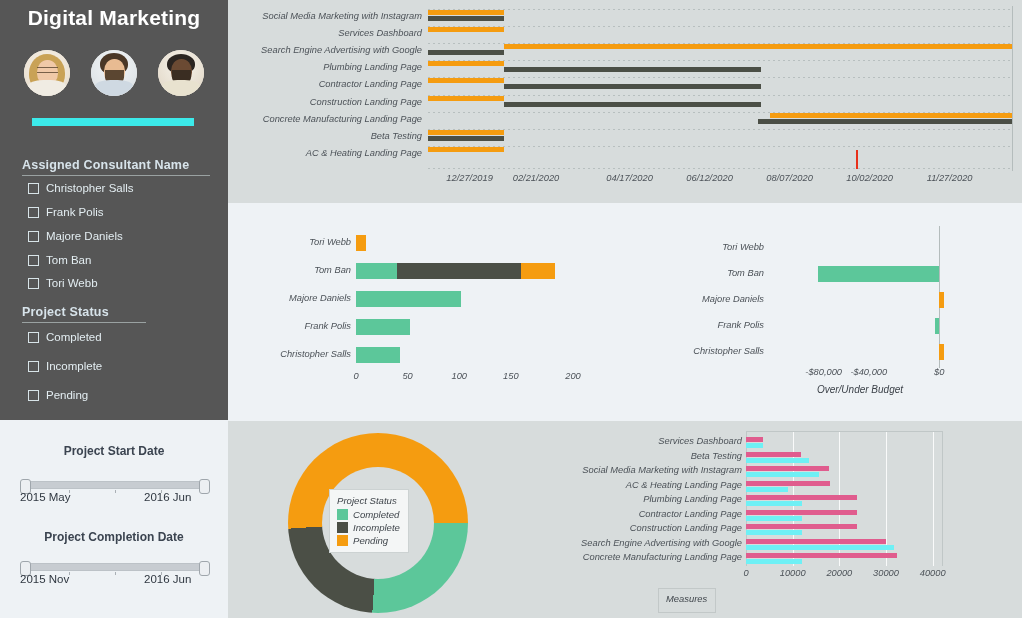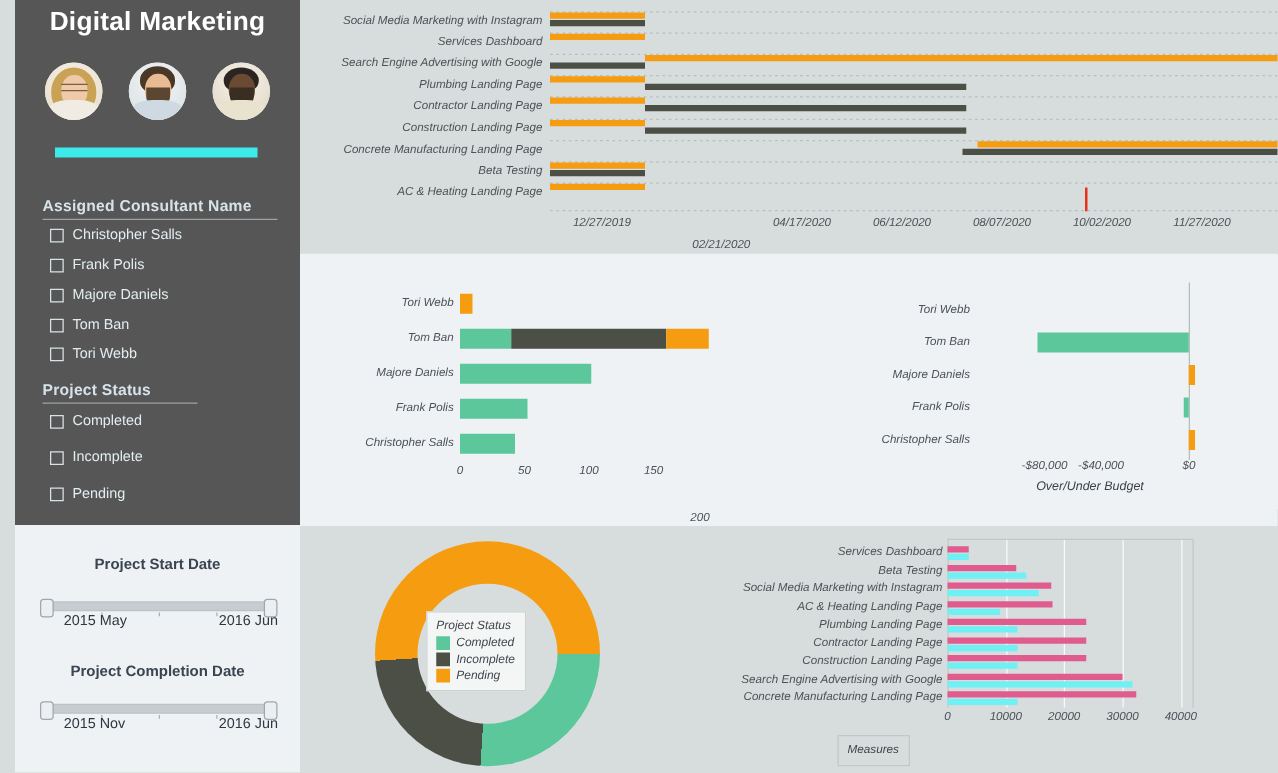--- a/index.html
+++ b/index.html
@@ -1,21 +1,21 @@
 <!DOCTYPE html>
 <html><head>
 <meta charset="utf-8">
 <style>
   * { box-sizing: border-box; margin: 0; padding: 0; }
   body {
     width: 1022px; height: 618px;
     font-family: "Liberation Sans", sans-serif;
     background: #d7dcdc; overflow: hidden; position: relative;
   }
-  .root { position: absolute; inset: 0; display: flex; padding-left: 12px; }
+  .root { position: absolute; inset: 0; display: flex; }
 
   
   .sidebar { width: 228px; height: 618px; position: relative; flex: none; }
   .sb-dark {
     position: absolute; left: 0; top: 0; width: 228px; height: 420px;
     background: #565656;
   }
   .sb-light {
     position: absolute; left: 0; top: 420px; width: 228px; height: 198px;
     background: #eef2f5;
@@ -85,21 +85,21 @@
     background: #c7ccd1; border-radius: 4px; border: 1px solid #bcc2c7;
   }
   .slider-track .tick {
     position: absolute; top: 8px; width: 1px; height: 3px; background: #aab0b5;
   }
   .slider-knob {
     position: absolute; top: -3px; width: 11px; height: 15px;
     background: #eceff2; border: 1.5px solid #9fa6ac; border-radius: 3px;
   }
   .slider-lbl {
-    position: absolute; color: #2f3740; font-size: 11.5px; margin-left: 19px;
+    position: absolute; color: #2f3740; font-size: 11.5px;
   }
 
   
   .main { flex: 1; position: relative; height: 618px; font-style: italic; }
 
   .panel-gantt { position: absolute; left: 0; top: 0; width: 794px; height: 203px; background: #d7dcdc; }
   .panel-mid   { position: absolute; left: 0; top: 203px; width: 794px; height: 218px; background: #eef2f5; }
   .panel-bot   { position: absolute; left: 0; top: 421px; width: 794px; height: 197px; background: #d7dcdc; }
 
   .chart { position: absolute; }
@@ -286,21 +286,21 @@
           <div class="bar" style="left:200px; top:147.2px; width:75.92px; height:5px; background:#f59c10;"></div>
           <div class="bar" style="left:200px; top:15.600000000000001px; width:75.92px; height:5px; background:#4b4f46;"></div>
           <div class="bar" style="left:200px; top:50px; width:75.92px; height:5px; background:#4b4f46;"></div>
           <div class="bar" style="left:275.92px; top:67.19999999999999px; width:256.96px; height:5px; background:#4b4f46;"></div>
           <div class="bar" style="left:275.92px; top:84.39999999999999px; width:256.96px; height:5px; background:#4b4f46;"></div>
           <div class="bar" style="left:275.92px; top:101.6px; width:256.96px; height:5px; background:#4b4f46;"></div>
           <div class="bar" style="left:529.96px; top:118.79999999999998px; width:254.04px; height:5px; background:#4b4f46;"></div>
           <div class="bar" style="left:200px; top:135.99999999999997px; width:75.92px; height:5px; background:#4b4f46;"></div>
           <div class="dotted-row" style="left:200px; top:168px; width:584px;"></div>
           <div class="tick-lbl" style="left:201.6px; top:173px; width:80px;">12/27/2019</div>
-          <div class="tick-lbl" style="left:297px; top:173px; width:80px;margin-top:17px;">02/21/2020</div>
+          <div class="tick-lbl" style="left:268px; top:173px; width:80px;">02/21/2020</div>
           <div class="tick-lbl" style="left:361.6px; top:173px; width:80px;">04/17/2020</div>
           <div class="tick-lbl" style="left:441.59999999999997px; top:173px; width:80px;">06/12/2020</div>
           <div class="tick-lbl" style="left:521.5999999999999px; top:173px; width:80px;">08/07/2020</div>
           <div class="tick-lbl" style="left:601.5999999999999px; top:173px; width:80px;">10/02/2020</div>
           <div class="tick-lbl" style="left:681.6px; top:173px; width:80px;">11/27/2020</div>
           <div class="red-marker" style="left:628.072px; top:150px; height:19px; background:#e8301a;"></div>
           <div class="axis-line-v" style="left:784px; top:6px; height:165px;"></div>
         </div>
     </div>
 
@@ -315,21 +315,21 @@
           <div class="cat-lbl" style="left:0px; top:91px; width:123px;">Majore Daniels</div>
           <div class="bar" style="left:128px; top:88px; width:105.32093023255814px; height:16px; background:#5cc79a;"></div>
           <div class="cat-lbl" style="left:0px; top:119px; width:123px;">Frank Polis</div>
           <div class="bar" style="left:128px; top:116px; width:53.693023255813955px; height:16px; background:#5cc79a;"></div>
           <div class="cat-lbl" style="left:0px; top:147px; width:123px;">Christopher Salls</div>
           <div class="bar" style="left:128px; top:144px; width:44.4px; height:16px; background:#5cc79a;"></div>
           <div class="tick-lbl" style="left:98px; top:168px; width:60px;">0</div>
           <div class="tick-lbl" style="left:149.62790697674419px; top:168px; width:60px;">50</div>
           <div class="tick-lbl" style="left:201.25581395348837px; top:168px; width:60px;">100</div>
           <div class="tick-lbl" style="left:252.88372093023258px; top:168px; width:60px;">150</div>
-          <div class="tick-lbl" style="left:290px; top:168px; width:60px;margin-top:38px;">200</div>
+          <div class="tick-lbl" style="left:315px; top:168px; width:60px;">200</div>
         </div>
       <div class="chart" id="budget-chart" style="left:394px;top:0;width:400px;height:218px;">
           <div class="axis-line-v" style="left:317.2px; top:23px; height:142px;"></div>
           <div class="cat-lbl" style="left:0px; top:40px; width:142px;">Tori Webb</div>
           <div class="cat-lbl" style="left:0px; top:66px; width:142px;">Tom Ban</div>
           <div class="bar" style="left:195.76px; top:63px; width:121.44px; height:16px; background:#5cc79a;"></div>
           <div class="cat-lbl" style="left:0px; top:92px; width:142px;">Majore Daniels</div>
           <div class="bar" style="left:317.2px; top:89px; width:4.576000000000022px; height:16px; background:#f59c10;"></div>
           <div class="cat-lbl" style="left:0px; top:118px; width:142px;">Frank Polis</div>
           <div class="bar" style="left:312.976px; top:115px; width:4.2239999999999895px; height:16px; background:#5cc79a;"></div>

